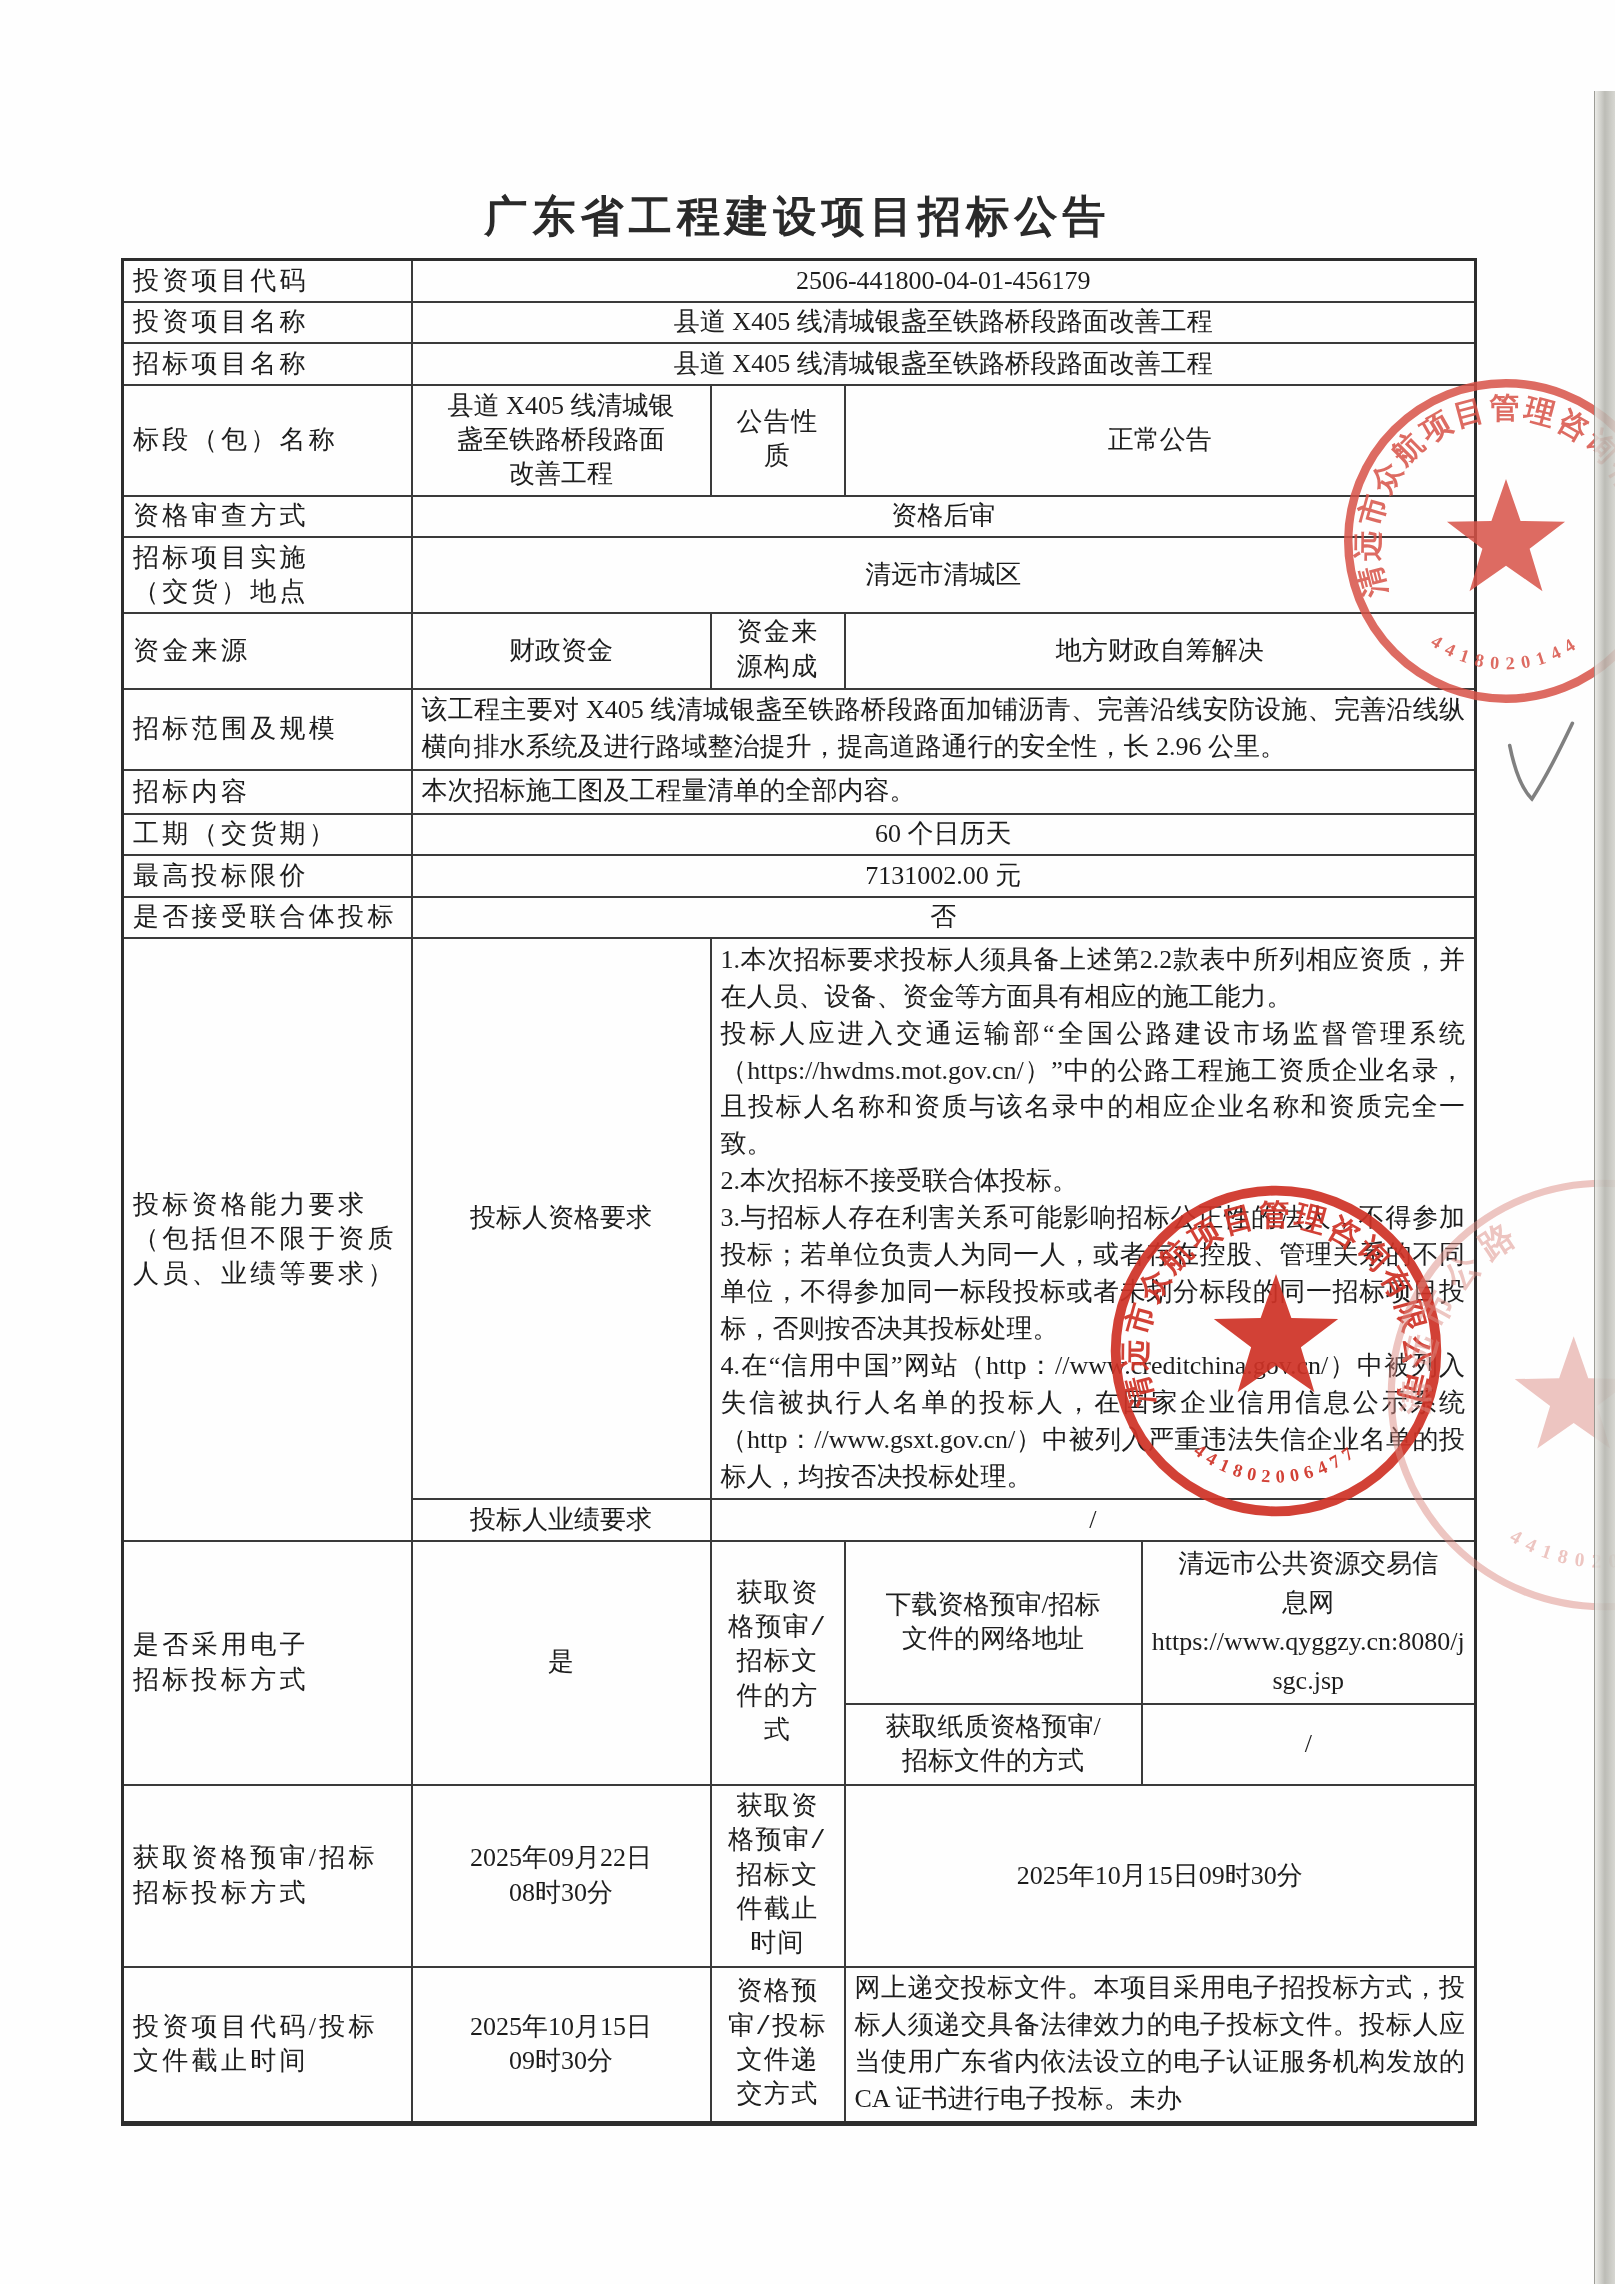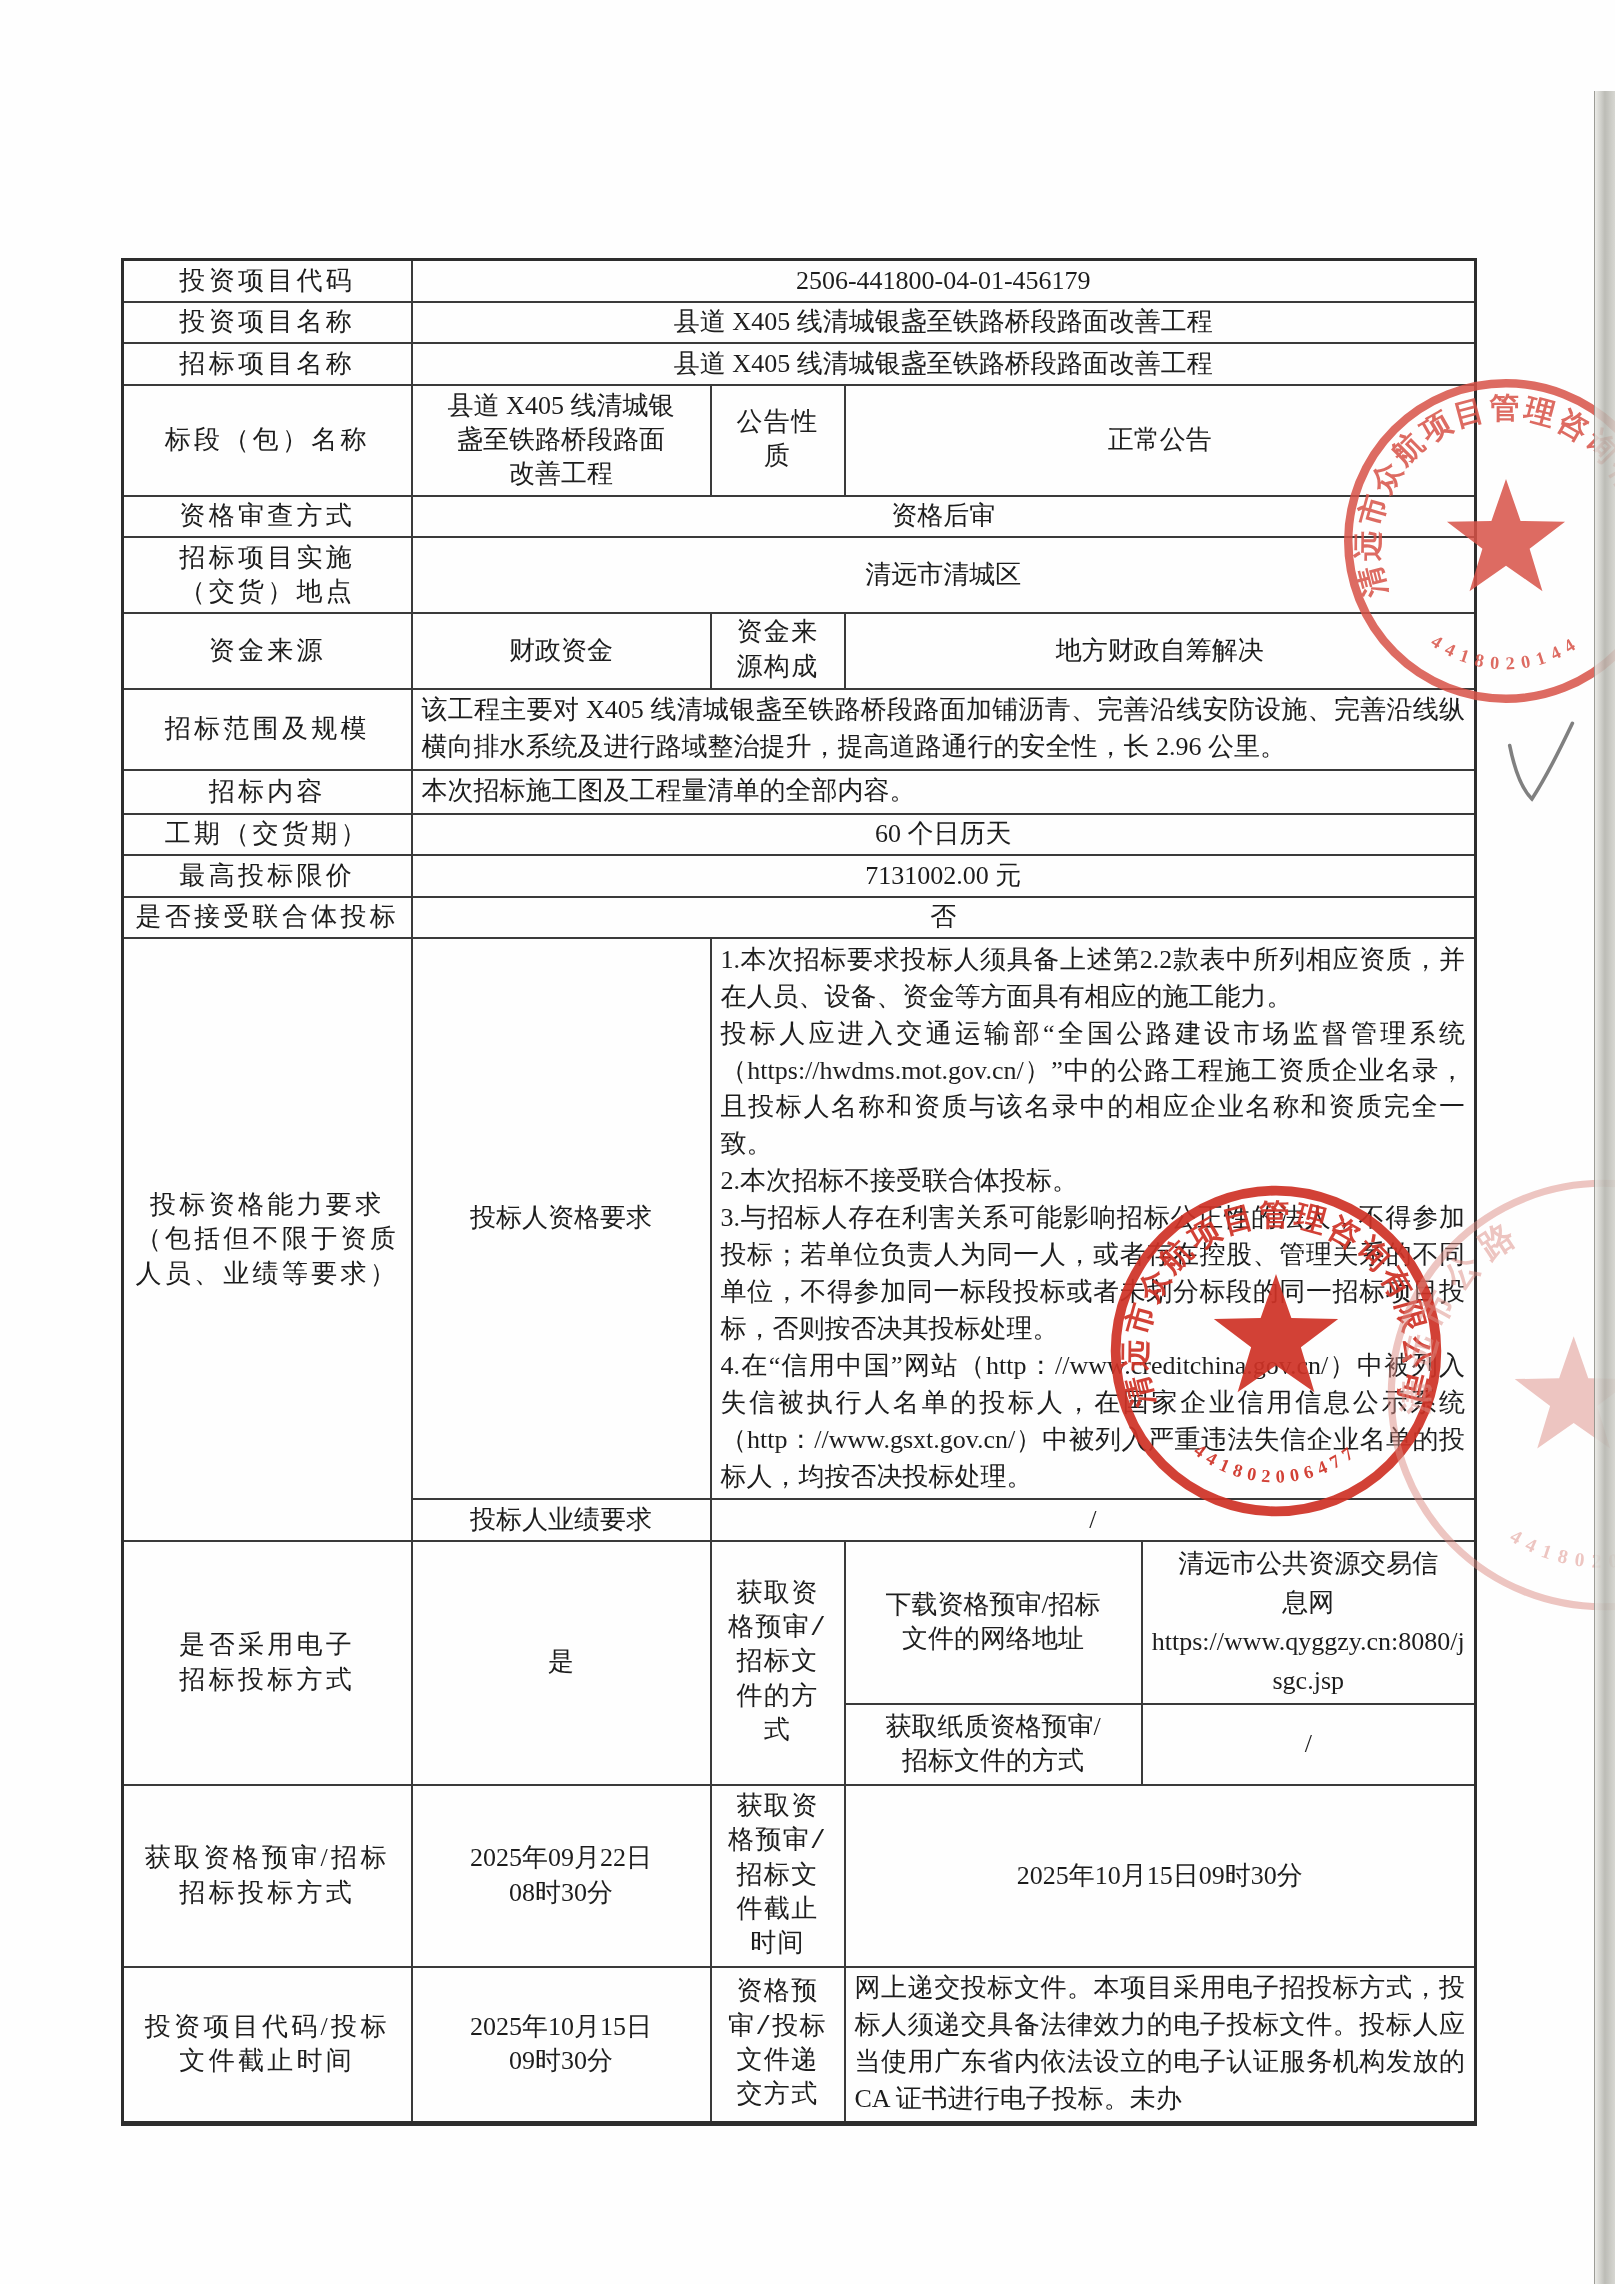--- a/index.html
+++ b/index.html
@@ -17,39 +17,40 @@
   table.tender{
     position:absolute;left:121px;top:258px;width:1353px;
     border-collapse:collapse;table-layout:fixed;
     font-size:26px;line-height:1.32;
     border:3.3px solid #2d2d2d;border-bottom-width:5.9px;
   }
   table.tender td{
     border:2px solid #3a3a3a;padding:2.6px 9px;vertical-align:middle;
     overflow:hidden;
   }
-  td.lbl{text-align:center;letter-spacing:3.3px;white-space:pre-line;}
+  td.lbl{text-align:left;letter-spacing:3.3px;white-space:pre-line;}
   td.lbl3{text-align:center;letter-spacing:1.3px;white-space:pre-line;padding:2.6px 5.2px;font-family:Liberation Mono, monospace;}
   td.val{text-align:center;white-space:pre-line;}
   td.txt{text-align:justify;line-height:1.42;padding:5.2px 11.7px;white-space:pre-line;}
   td.url{word-break:break-all;text-align:center;line-height:1.5;padding:6.5px 10.4px;white-space:pre-line;}
   .seal{position:absolute;pointer-events:none;}
   .seal text{font-family:"Liberation Serif","DejaVu Serif",serif;font-weight:bold;}
   .scan-edge{
     position:absolute;left:1594px;top:91px;width:21.5px;height:2193px;
     background:linear-gradient(to right,#e9e9e5 0%,#b4b4ad 45%,#d8d8d2 100%);
     border-left:1.3px solid #8f8f88;opacity:.88;
   }
   .checkmark-svg{position:absolute;left:1494px;top:705px;}
 </style>
 </head>
 <body>
 
 <div class="page">
 
+  <div class="doc-title">广东省工程建设项目招标公告</div>
 
   <table class="tender">
     <colgroup>
       <col style="width:289px">
         <col style="width:299px">
         <col style="width:134px">
         <col style="width:297px">
         <col style="width:334px">
     </colgroup>
     <tbody>

